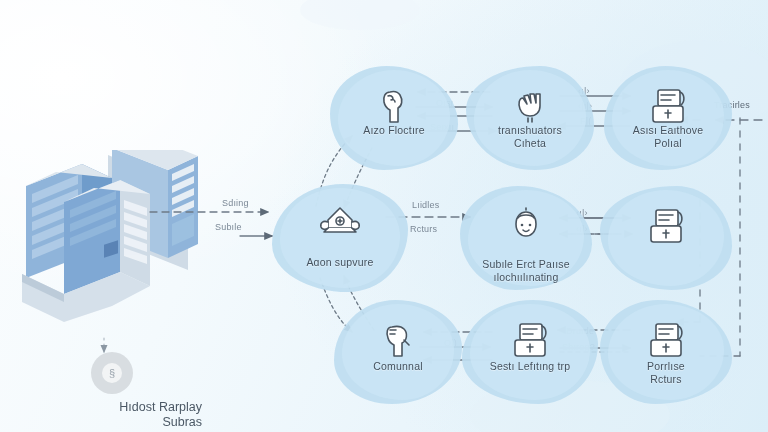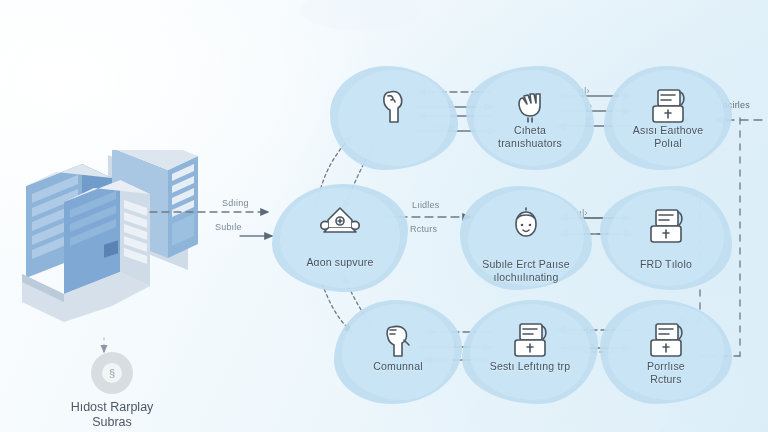--- a/index.html
+++ b/index.html
@@ -64,21 +64,21 @@
     position:relative;width:42px;height:42px;margin:0 auto;
     border-radius:50%;background:#d8dde1;
   }
   #client .cicon .inner{
     position:absolute;left:50%;top:50%;transform:translate(-50%,-50%);
     width:20px;height:20px;border-radius:50%;
     background:#f2f4f5;display:flex;align-items:center;justify-content:center;
     color:#9aa4ad;font-size:11px;
   }
   #client .clabel{
-    margin-top:6px;text-align:center;font-size:12.5px;line-height:15px;
+    margin-top:6px;text-align:right;font-size:12.5px;line-height:15px;
     color:#4b5865;
   }
 </style>
 </head>
 <body>
 
 <div id="canvas">
 
   <div class="tex" style="left:300px;top:-10px;width:120px;height:40px;background:#eef6fb;opacity:.55;"></div>
   <div class="tex" style="left:620px;top:40px;width:160px;height:90px;background:#e2f0f9;opacity:.4;"></div>
@@ -250,36 +250,40 @@
     <div class="blob-inner"></div>
     <div class="node-icon">
       <svg viewBox="0 0 48 48">
         <g fill="#ffffff" stroke="#4a5560" stroke-width="1.6" stroke-linejoin="round" stroke-linecap="round">
           <path d="M20 10 C15 10 13 15 14 20 C15 25 18 27 20 28 L20 40 L28 40 L28 26 C32 24 33 18 30 13 C28 10 24 9 20 10 Z"></path>
           <path d="M18 14 c2-1 5 0 5 3" fill="none"></path>
           <path d="M21 18 c2-1 4 0 4 2" fill="none"></path>
         </g>
       </svg>
     </div>
+    <div class="node-label" style="top:58px;">
+      <div>Aızo Floctıre</div>
+      <div></div>
+    </div>
   </div>
 
   <div class="node" style="left:466px;top:66px;width:128px;height:104px;">
     <div class="blob b3"></div>
     <div class="blob-inner"></div>
     <div class="node-icon">
       <svg viewBox="0 0 48 48">
         <g fill="#ffffff" stroke="#4a5560" stroke-width="1.6" stroke-linejoin="round" stroke-linecap="round">
           <path d="M17 16 C13 16 12 22 14 27 C16 32 20 34 24 34 C30 34 34 30 34 24 L34 12 L30 12 L30 21 L28 12 L24 12 L25 21 L22 13 L18 14 L21 22 Z"></path>
           <path d="M22 36 L22 40 M26 36 L26 40"></path>
         </g>
       </svg>
     </div>
     <div class="node-label" style="top:58px;">
+      <div>tranıshuators</div>
       <div>Cıheta</div>
-      <div>tranıshuators</div>
     </div>
   </div>
 
   <div class="node" style="left:604px;top:66px;width:128px;height:104px;">
     <div class="blob b4"></div>
     <div class="blob-inner"></div>
     <div class="node-icon">
       <svg viewBox="0 0 48 48">
         <g fill="#ffffff" stroke="#4a5560" stroke-width="1.6" stroke-linejoin="round" stroke-linecap="round">
           <rect x="14" y="8" width="22" height="16" rx="2"></rect>
@@ -324,24 +328,20 @@
       <svg viewBox="0 0 48 48">
         <g fill="#ffffff" stroke="#4a5560" stroke-width="1.6" stroke-linejoin="round" stroke-linecap="round">
           <rect x="14" y="8" width="22" height="16" rx="2"></rect>
           <path d="M17 13 h14 M17 18 h10"></path>
           <rect x="9" y="24" width="30" height="16" rx="2.5"></rect>
           <path d="M24 28 v8 M21 31 h6"></path>
           <path d="M36 10 c5 2 5 10 1 13" fill="none"></path>
         </g>
       </svg>
     </div>
-    <div class="node-label">
-      <div>FRD Tılolo</div>
-      <div></div>
-    </div>
   </div>
 
   <div class="node" style="left:334px;top:300px;width:128px;height:104px;">
     <div class="blob b4"></div>
     <div class="blob-inner"></div>
     <div class="node-icon">
       <svg viewBox="0 0 48 48">
         <g fill="#ffffff" stroke="#4a5560" stroke-width="1.6" stroke-linejoin="round" stroke-linecap="round">
           <path d="M18 11 C13 11 12 17 14 22 C15 26 18 28 20 29 L20 40 L28 40 L28 27 C33 25 34 17 30 13 C27 10 22 10 18 11 Z"></path>
           <path d="M16 14 h6 M16 18 h5" fill="none"></path>

